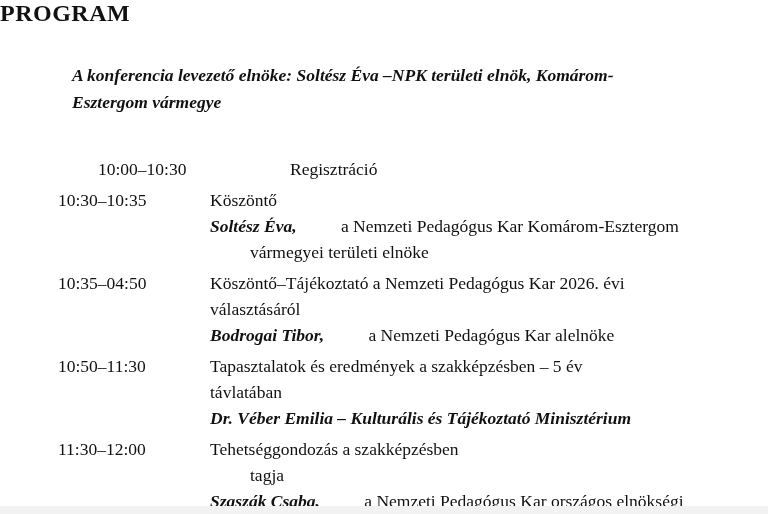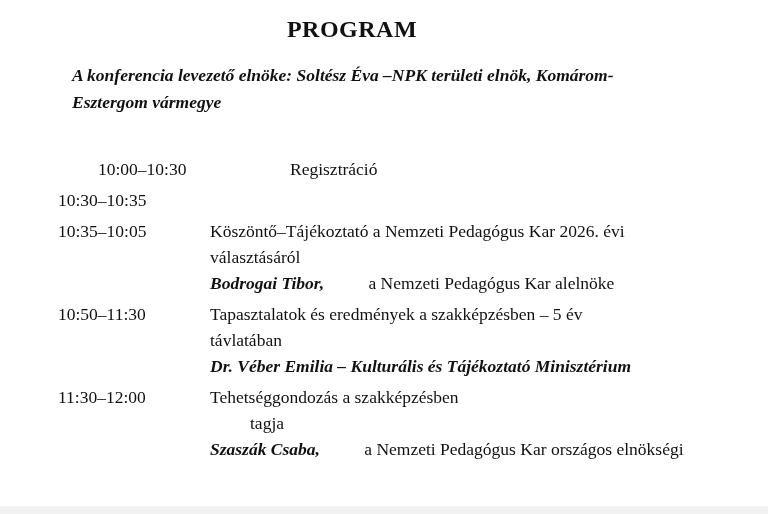--- a/index.html
+++ b/index.html
@@ -14,24 +14,23 @@
     color: #111111;
     overflow: hidden;
     position: relative;
   }
   .doc {
     position: absolute;
     inset: 0;
   }
   .title {
     position: absolute;
-    top: 16px;
+    top: 0;
     left: 0;
     width: 704px;
-    text-align: center;
     font-weight: bold;
     font-size: 24px;
     line-height: 26px;
     letter-spacing: 0.5px;
   }
   .intro {
     position: absolute;
     top: 62px;
     left: 72px;
     font-weight: bold;
@@ -91,24 +90,35 @@
       <div class="time r">10:00–10:30</div>
       <div class="content">
         <div class="line">
           <span class="r">Regisztráció</span>
         </div>
       </div>
     </div>
 
     <div class="row">
       <div class="time b">10:30–10:35</div>
+      <div class="content">
+        <div class="line">
+          <span class="b">Köszöntő</span>
+        </div>
+        <div class="line">
+          <span class="bi">Soltész Éva,</span><span class="r"> a Nemzeti Pedagógus Kar Komárom-Esztergom</span>
+        </div>
+        <div class="line">
+          <span class="r">vármegyei területi elnöke</span>
+        </div>
+      </div>
     </div>
 
     <div class="row">
-      <div class="time b">10:35–10:05</div>
+      <div class="time b">10:35–04:50</div>
       <div class="content">
         <div class="line">
           <span class="b">Köszöntő–Tájékoztató a Nemzeti Pedagógus Kar 2026. évi</span>
         </div>
         <div class="line">
           <span class="b">választásáról</span>
         </div>
         <div class="line">
           <span class="bi">Bodrogai Tibor,</span><span class="r"> a Nemzeti Pedagógus Kar alelnöke</span>
         </div>

